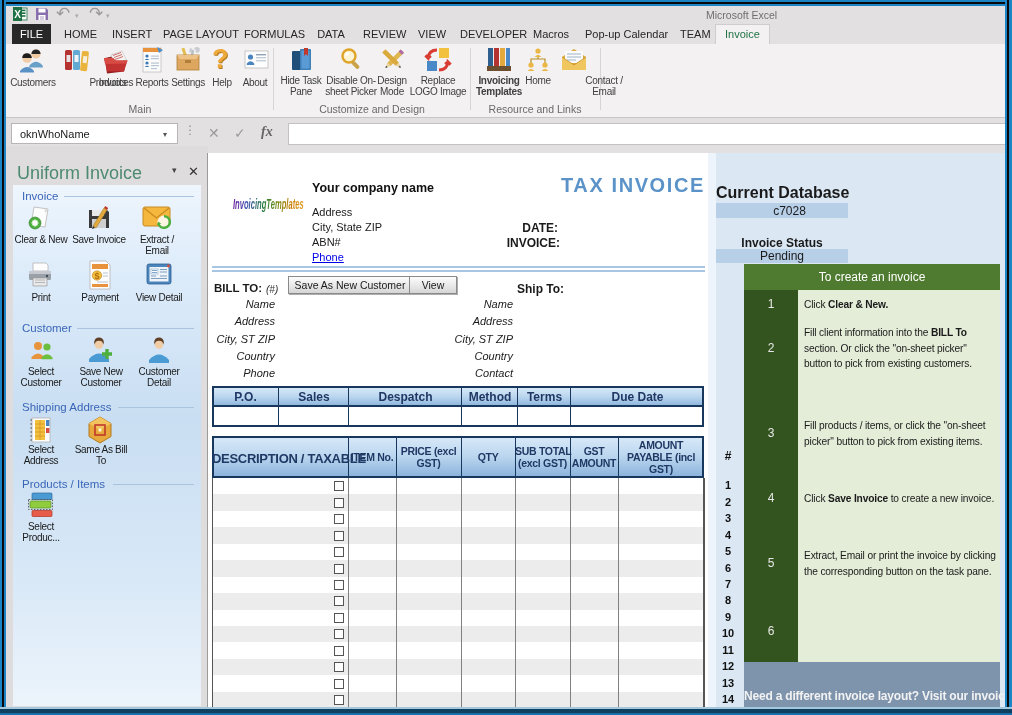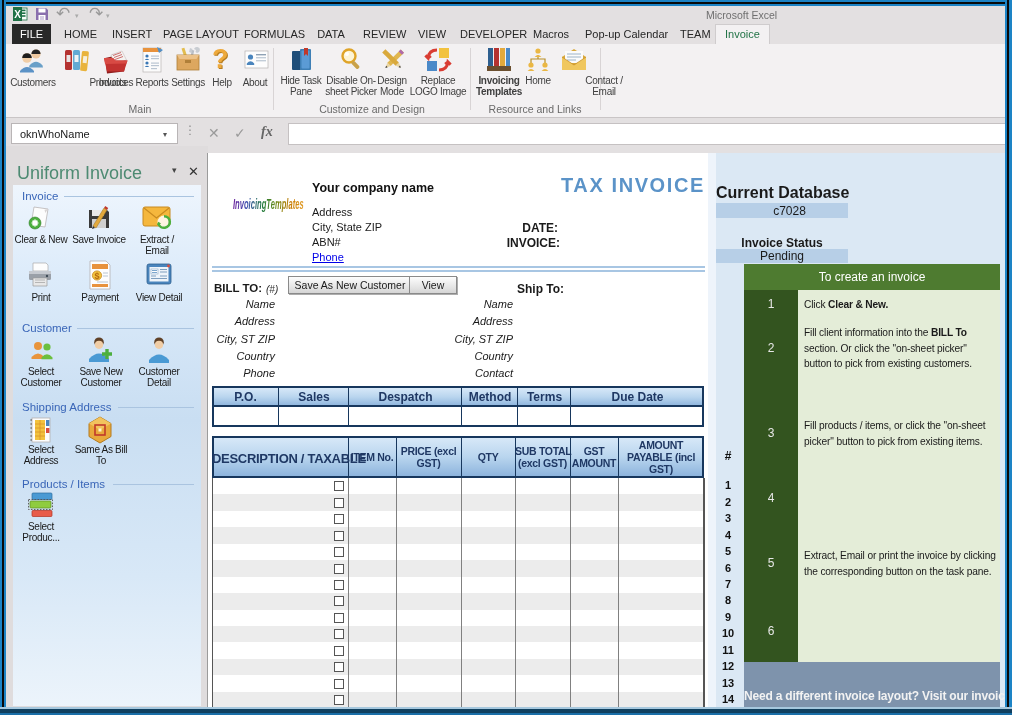--- a/index.html
+++ b/index.html
@@ -446,20 +446,21 @@
   <div class="a" style="left:798px;top:290px;width:202px;height:372px;background:#e4edd8;"></div>
   <div class="a ctr" style="left:744px;top:297px;width:54px;font-size:12px;color:#e8e8e8;">1</div>
   <div class="a ctr" style="left:744px;top:341px;width:54px;font-size:12px;color:#e8e8e8;">2</div>
   <div class="a ctr" style="left:744px;top:426px;width:54px;font-size:12px;color:#e8e8e8;">3</div>
   <div class="a ctr" style="left:744px;top:491px;width:54px;font-size:12px;color:#e8e8e8;">4</div>
   <div class="a ctr" style="left:744px;top:556px;width:54px;font-size:12px;color:#e8e8e8;">5</div>
   <div class="a ctr" style="left:744px;top:624px;width:54px;font-size:12px;color:#e8e8e8;">6</div>
   <div class="a" style="font-size:10.2px;letter-spacing:-0.15px;left:804px;top:297px;line-height:15.5px;">Click <b>Clear &amp; New.</b></div>
   <div class="a" style="font-size:10.2px;letter-spacing:-0.15px;left:804px;top:325px;line-height:15.5px;">Fill client information into the <b>BILL To</b><br>section. Or click the "on-sheet picker"<br>button to pick from existing customers.</div>
   <div class="a" style="font-size:10.2px;letter-spacing:-0.15px;left:804px;top:418px;line-height:15.5px;">Fill products / items, or click the "on-sheet<br>picker" button to pick from existing items.</div>
+  <div class="a" style="font-size:10.2px;letter-spacing:-0.15px;left:804px;top:491px;line-height:15.5px;">Click <b>Save Invoice</b> to create a new invoice.</div>
   <div class="a" style="font-size:10.2px;letter-spacing:-0.15px;left:804px;top:548px;line-height:15.5px;">Extract, Email or print the invoice by clicking<br>the corresponding button on the task pane.</div>
 
   <div class="a" style="left:744px;top:662px;width:256px;height:46px;background:#7e93ac;"></div>
   <div class="a b ctr" style="left:744px;top:689px;width:256px;font-size:12px;letter-spacing:-0.2px;color:#f2f2f2;">Need a different invoice layout? Visit our invoice</div>
   <div class="a b ctr" style="left:744px;top:705px;width:256px;font-size:12px;letter-spacing:-0.2px;color:#f2f2f2;">template collection.</div>
 
   <div class="a b ctr" style="left:716px;top:449px;width:24px;font-size:12px;color:#111;">#</div>
   <div class="a b ctr" style="left:716px;top:479.2px;width:24px;font-size:11px;color:#111;">1</div>
   <div class="a b ctr" style="left:716px;top:495.7px;width:24px;font-size:11px;color:#111;">2</div>
   <div class="a b ctr" style="left:716px;top:512.1px;width:24px;font-size:11px;color:#111;">3</div>

